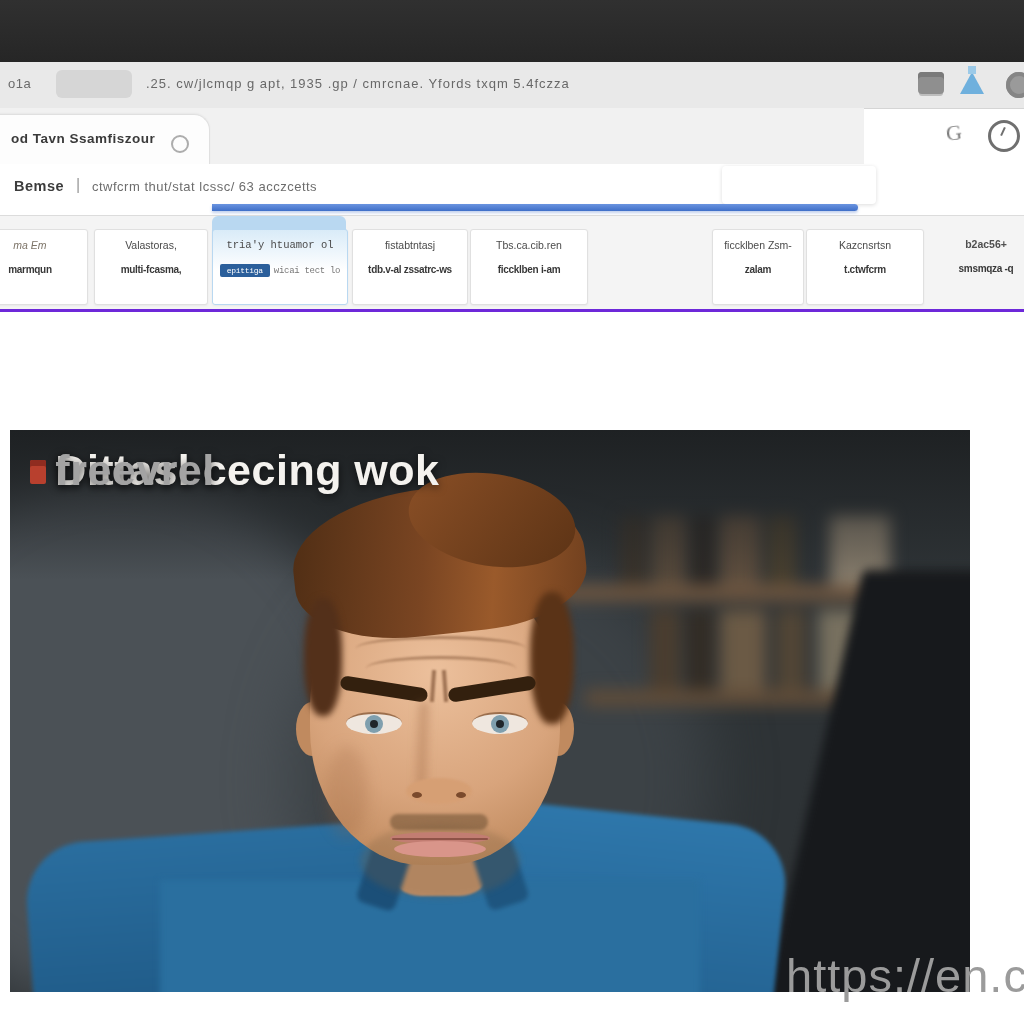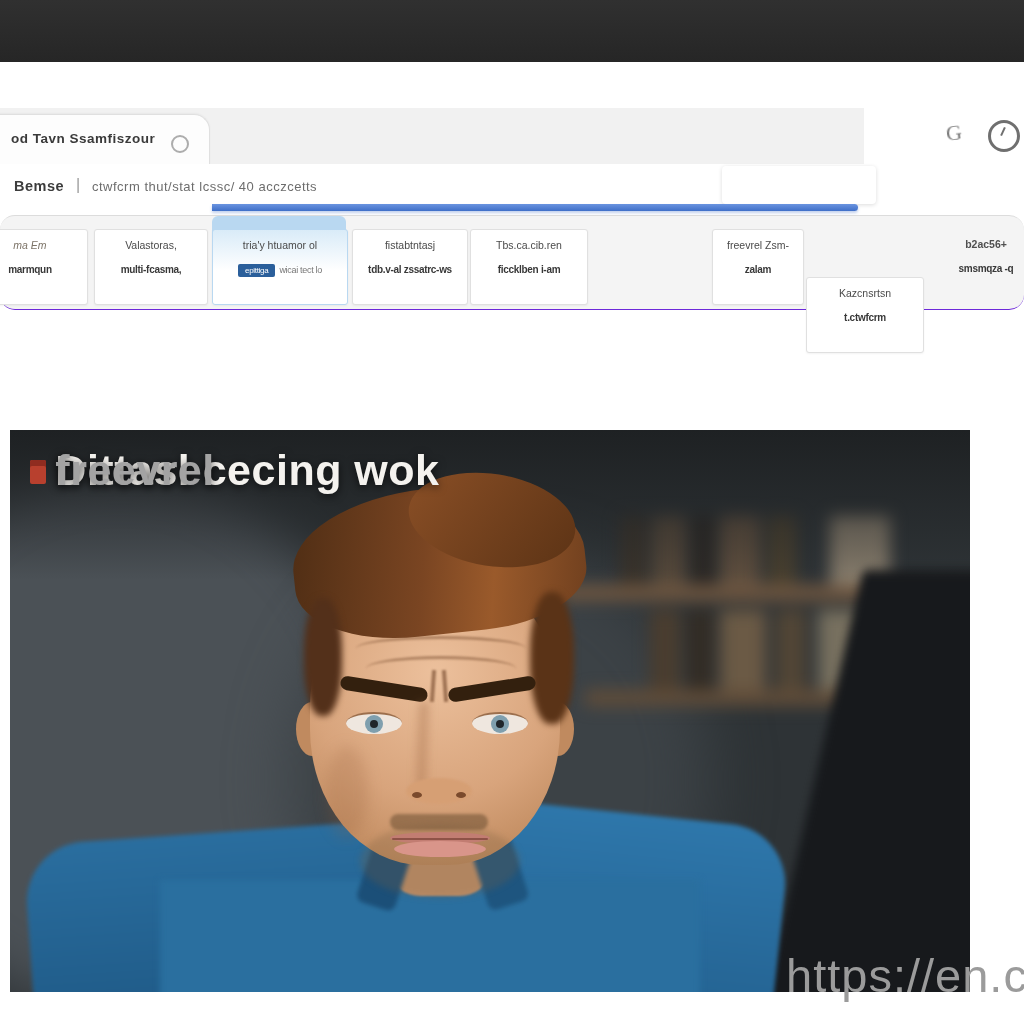--- a/index.html
+++ b/index.html
@@ -53,39 +53,39 @@
   .addr-url{position:absolute;left:92px;top:15px;font-size:13px;color:#6d6d6d;
             white-space:nowrap;filter:blur(.55px);letter-spacing:.5px;}
   .addr-box{position:absolute;left:722px;top:2px;width:154px;height:38px;background:#fff;
             border-radius:4px;box-shadow:0 1px 4px rgba(0,0,0,.14);}
   .progress{position:absolute;left:212px;top:40px;width:646px;height:7px;
             border-radius:0 4px 4px 0;
             background:linear-gradient(#6a94e0,#3f6fc8);box-shadow:0 2px 3px rgba(80,120,200,.35);}
 
   
   .cardsrow{position:absolute;left:0;top:215px;width:1024px;height:93px;background:#f4f4f4;
-            border-top:1px solid #dcdcdc;border-bottom:1px solid #6d28d9;border-radius:15px;}
+            border-top:1px solid #dcdcdc;border-bottom:3px solid #6d28d9;}
   .card-glow{position:absolute;left:212px;top:0;width:134px;height:44px;background:#b9d8f1;
              border-radius:6px;}
   .card{position:absolute;top:13px;height:74px;background:#fff;border:1px solid #e0e0e0;
         border-radius:3px;box-shadow:0 1px 2px rgba(0,0,0,.05);overflow:hidden;}
   .card .t{position:absolute;left:0;right:0;top:9px;text-align:center;font-size:10.5px;
            color:#4a4a4a;white-space:nowrap;filter:blur(.45px);}
   .card .l{position:absolute;left:0;right:0;top:34px;text-align:center;font-size:10px;
            font-weight:bold;color:#383838;white-space:nowrap;filter:blur(.6px);
            letter-spacing:-.3px;}
   .c1{left:-28px;width:114px;} .c1 .t{font-style:italic;color:#7d7468;}
   .c2{left:94px;width:112px;}
   .c3{left:212px;width:134px;border-color:#b9d8f1;
-      background:linear-gradient(#d9ebf8,#ffffff 55%);}
+      background:linear-gradient(#d9ebf8,#ffffff 55%);font-family:Liberation Mono, monospace;}
   .c4{left:352px;width:114px;}
   .c5{left:470px;width:116px;}
   .c6{left:592px;width:114px;} .c6 .l{color:#5a4a35;}
   .c7{left:712px;width:90px;}
-  .c8{left:806px;width:116px;margin-top:48px;}
+  .c8{left:806px;width:116px;}
   .c9{left:926px;width:120px;background:transparent;border:none;box-shadow:none;}
   .c9 .t{font-weight:bold;color:#4f4f4f;}
   .card-btn{display:inline-block;background:#2b5f9b;color:#fff;font-size:8px;
             padding:2px 7px;border-radius:2px;vertical-align:middle;filter:blur(.3px);}
   .c3 .l{font-weight:normal;}
   .c3 .after-btn{font-size:9px;color:#777;margin-left:4px;filter:blur(.4px);}
 
   
   .photo{position:absolute;left:10px;top:430px;width:960px;height:562px;overflow:hidden;
          background:#2e3336;}
@@ -175,34 +175,42 @@
   .watermark{position:absolute;left:786px;top:948px;font-size:47px;color:#9b9b9b;
              letter-spacing:1px;white-space:nowrap;filter:blur(.4px);}
 </style>
 </head>
 <body>
 
 <div id="app">
 
   <div class="titlebar"></div>
 
+  <div class="menubar">
+    <span class="menubar-text">o1a</span>
+    <div class="menubar-pill"></div>
+    <span class="menu-garble">.25. cw/jlcmqp  g apt, 1935 .gp / cmrcnae.  Yfords txqm 5.4fczza</span>
+    <div class="mb-ico ico-printer"></div>
+    <div class="mb-ico ico-flask"></div>
+    <div class="mb-ico ico-circle"></div>
+  </div>
 
   <div class="tabrow">
     <div class="tab">
       <span class="tab-label">od Tavn Ssamfiszour</span>
       <div class="tab-favicon"></div>
     </div>
     <span class="tab-g">G</span>
     <div class="tab-clock"></div>
   </div>
 
   <div class="addressrow">
     <span class="addr-label">Bemse</span>
     <span class="addr-sep">|</span>
-    <span class="addr-url">ctwfcrm thut/stat lcssc/ 40 acczcetts</span>
+    <span class="addr-url">ctwfcrm thut/stat lcssc/ 63 acczcetts</span>
     <div class="addr-box"></div>
     <div class="progress"></div>
   </div>
 
   <div class="cardsrow">
     <div class="card-glow"></div>
 
     <div class="card c1">
       <div class="t">ma Em</div>
       <div class="l">marmqun</div>
@@ -219,21 +227,21 @@
     </div>
     <div class="card c4">
       <div class="t">fistabtntasj</div>
       <div class="l">tdb.v-al zssatrc-ws</div>
     </div>
     <div class="card c5">
       <div class="t">Tbs.ca.cib.ren</div>
       <div class="l">ficcklben i-am</div>
     </div>
     <div class="card c7">
-      <div class="t">freevrel Zsm-</div>
+      <div class="t">ficcklben Zsm-</div>
       <div class="l">zalam</div>
     </div>
     <div class="card c8">
       <div class="t">Kazcnsrtsn</div>
       <div class="l">t.ctwfcrm</div>
     </div>
     <div class="card c9">
       <div class="t">b2ac56+</div>
       <div class="l">smsmqza  -q</div>
     </div>

